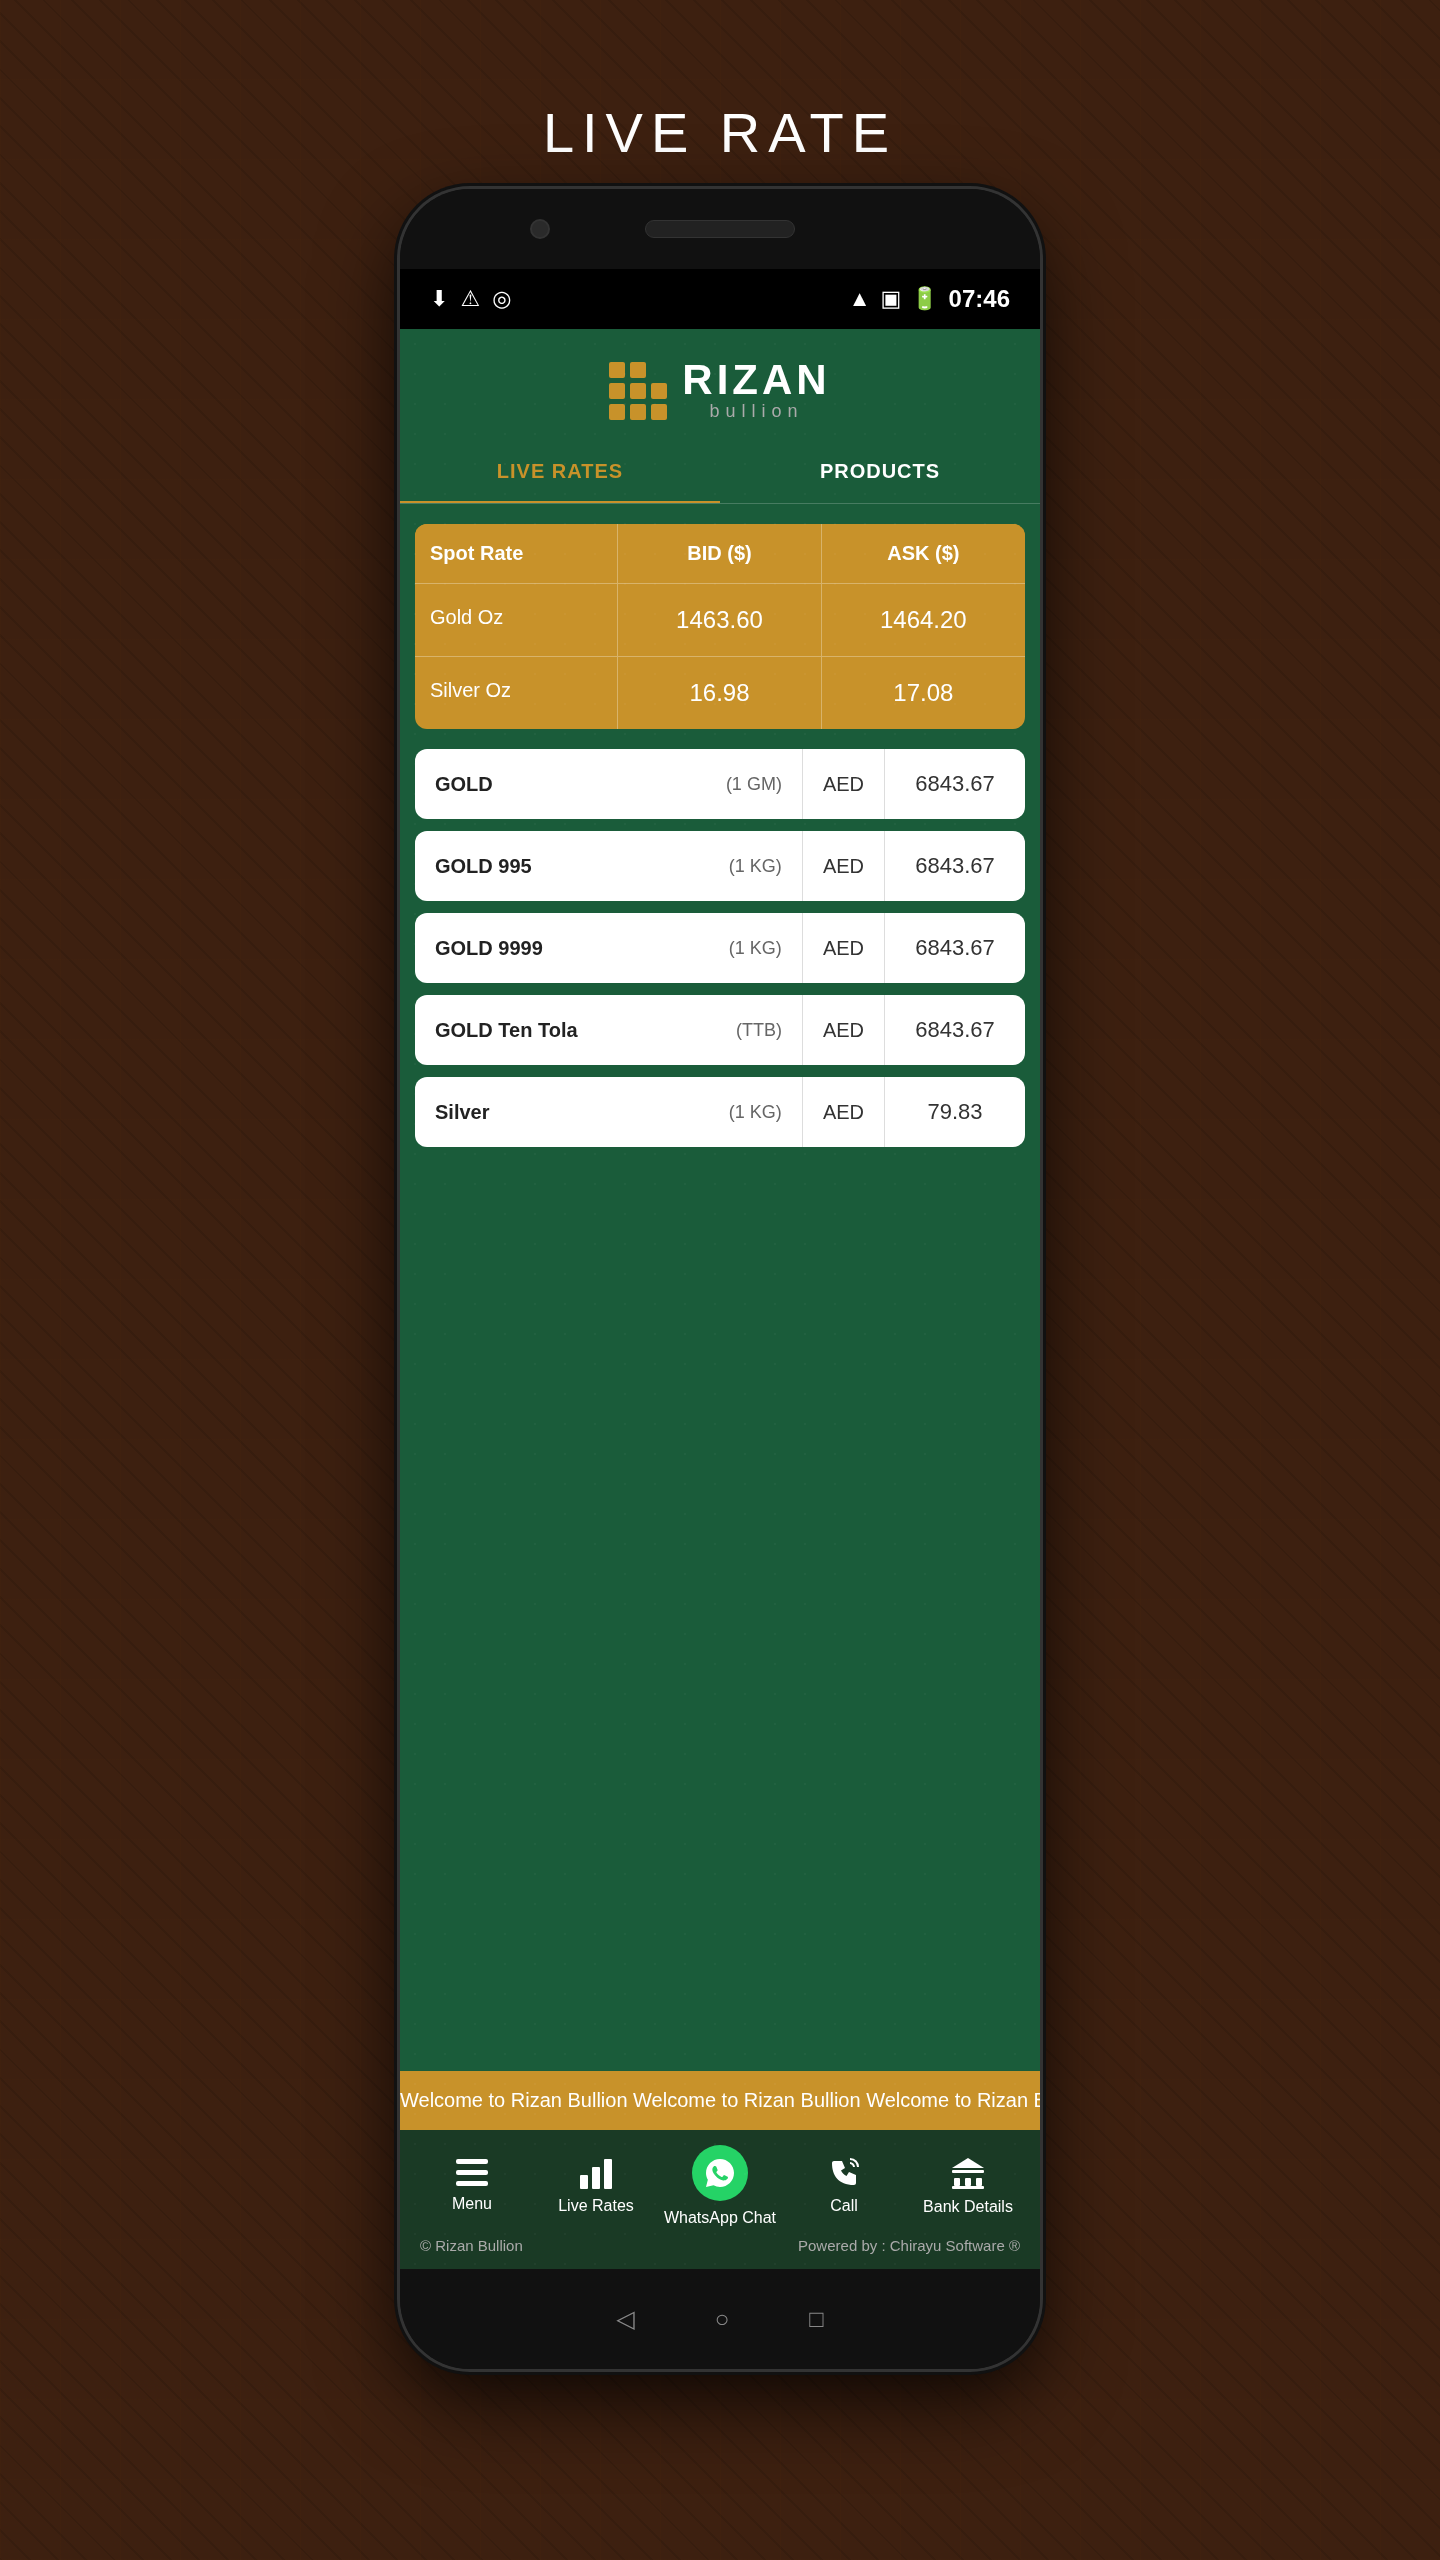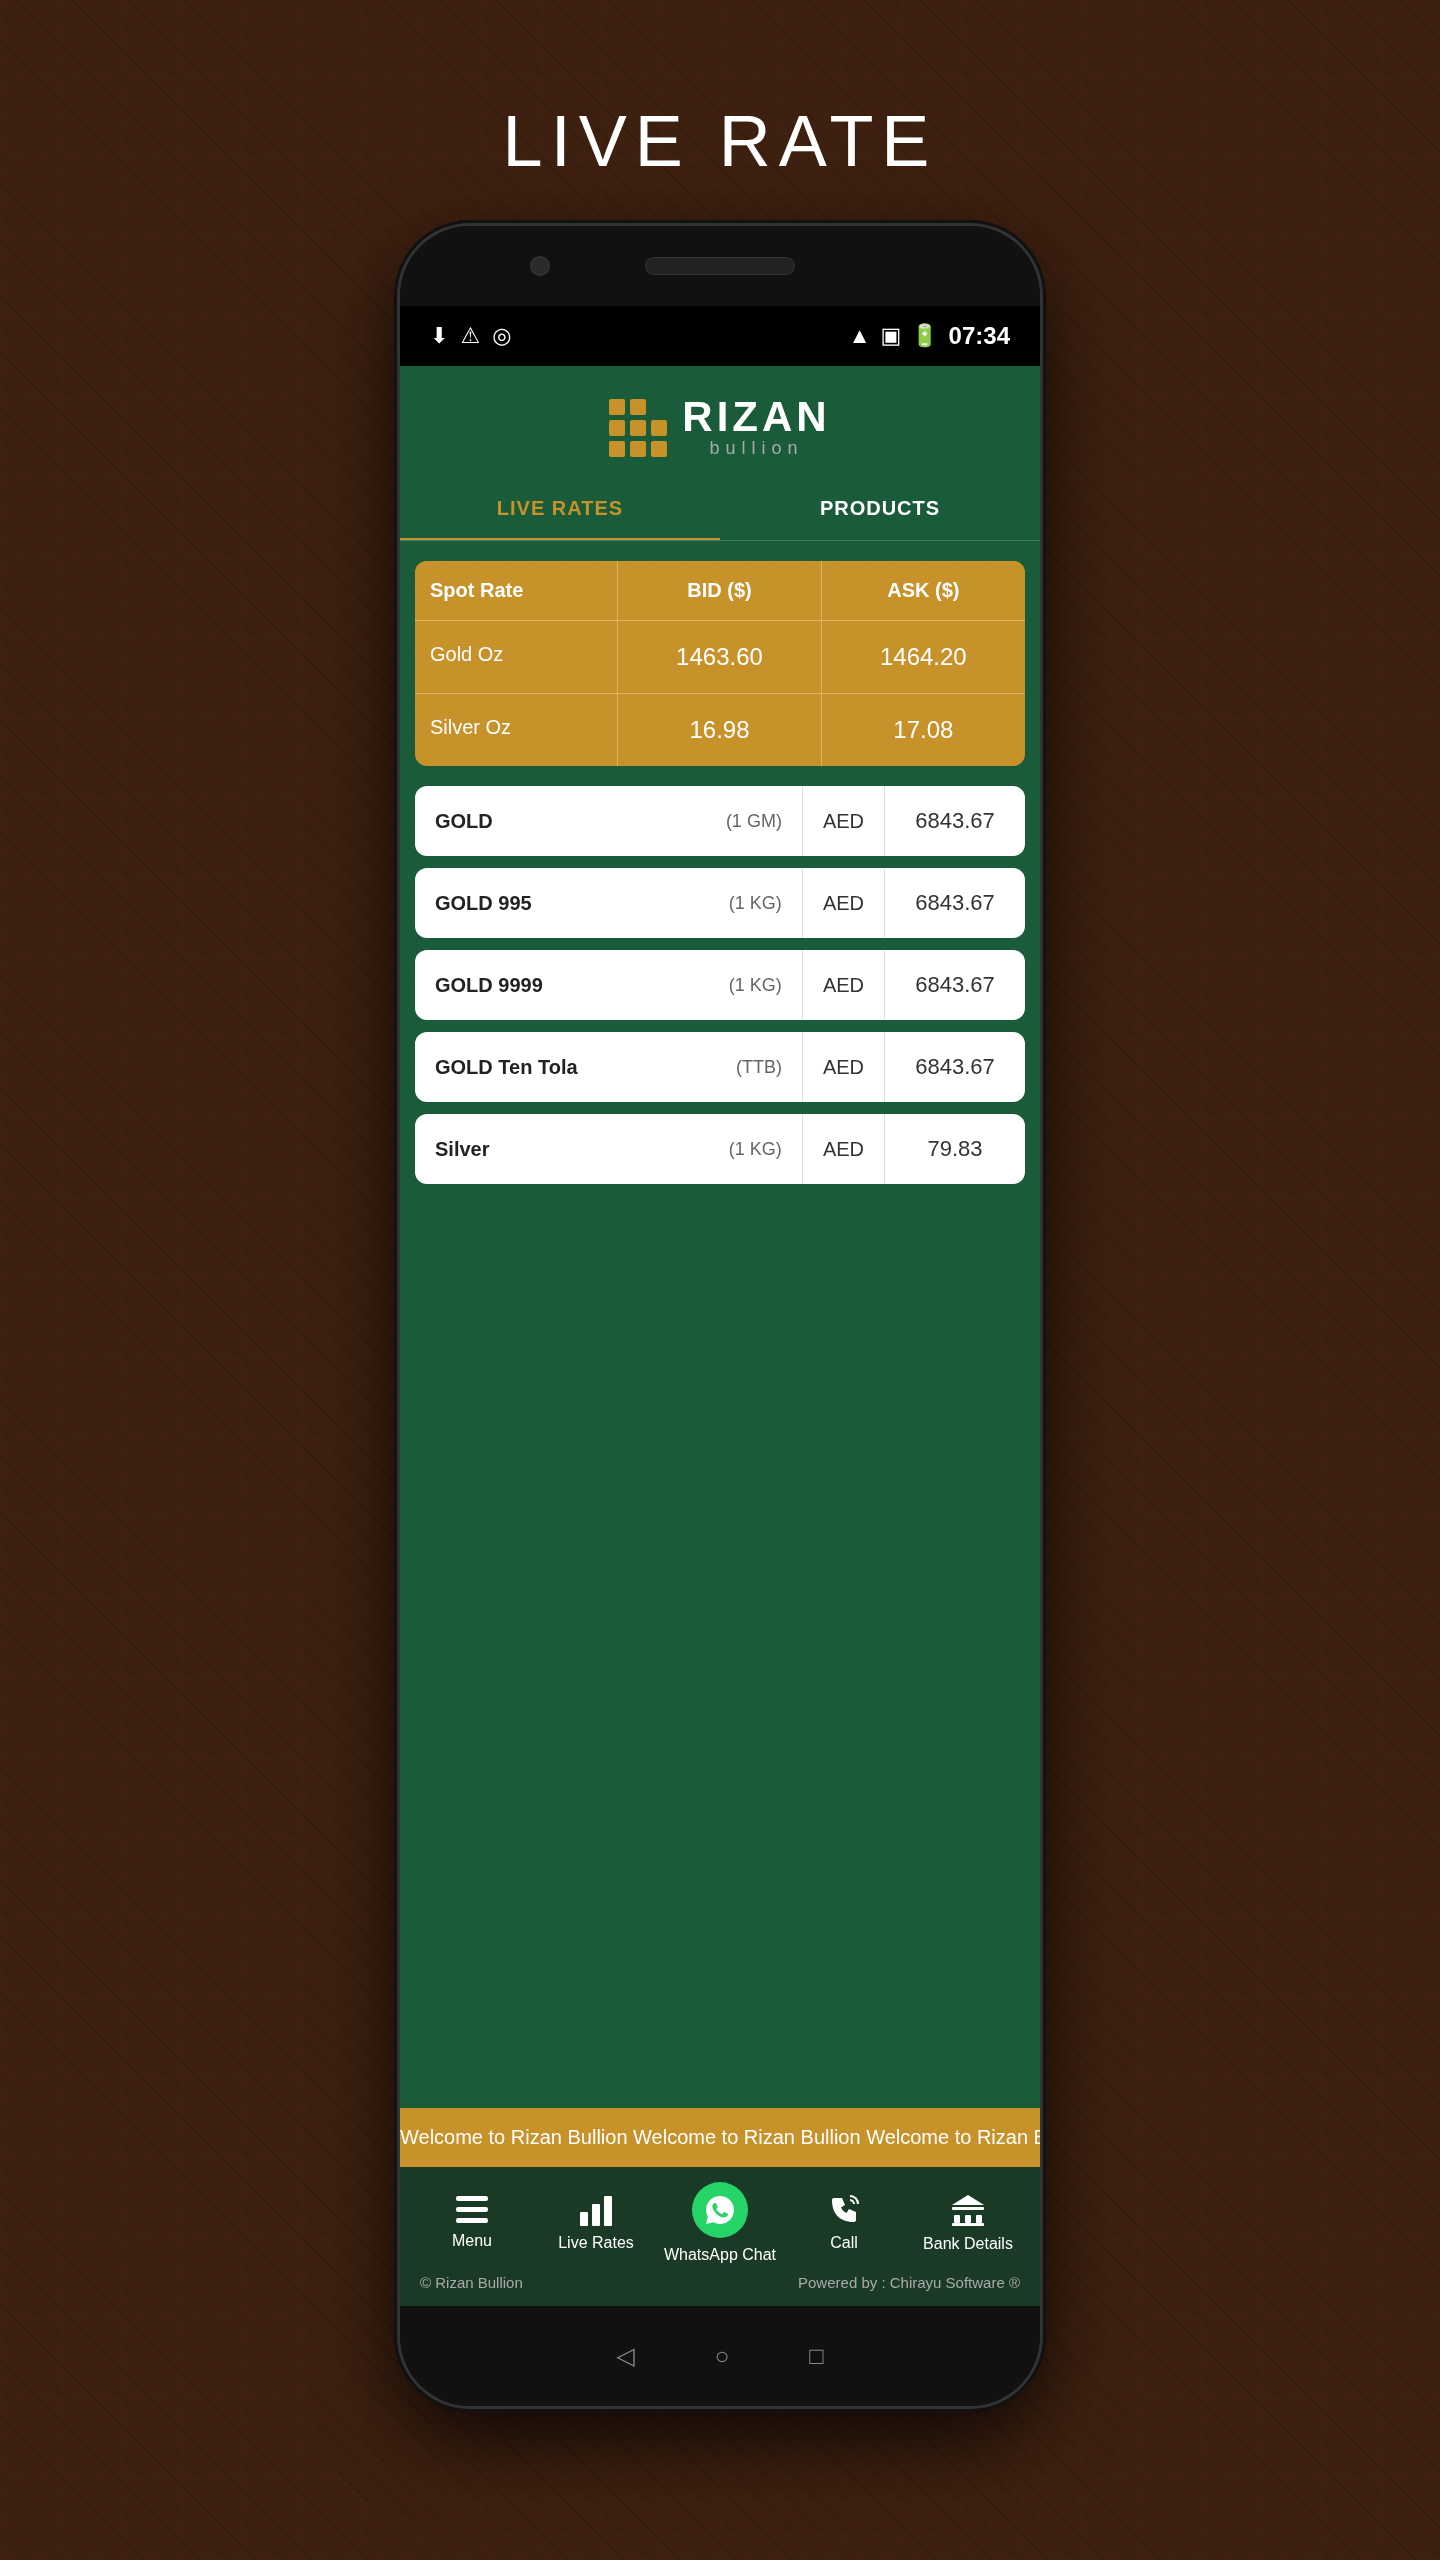--- a/index.html
+++ b/index.html
@@ -29,25 +29,25 @@
       position: absolute;
       top: 0; left: 0; right: 0; bottom: 0;
       background: 
         repeating-linear-gradient(90deg, rgba(80,40,10,0.15) 0px, rgba(80,40,10,0.15) 1px, transparent 1px, transparent 60px),
         repeating-linear-gradient(0deg, rgba(80,40,10,0.08) 0px, rgba(80,40,10,0.08) 1px, transparent 1px, transparent 80px);
       pointer-events: none;
     }
 
     .page-title {
       color: white;
-      font-size: 72px;
+      font-size: 56px;
       font-weight: 300;
       letter-spacing: 8px;
       margin-top: 100px;
-      margin-bottom: 44px;
+      margin-bottom: 24px;
       text-transform: uppercase;
       z-index: 1;
     }
 
     
     .phone-frame {
       width: 640px;
       height: 2180px;
       background: #1a1a1a;
       border-radius: 70px;
@@ -453,21 +453,21 @@
   <div class="status-bar">
     <div class="status-left">
       <span class="status-icon">⬇</span>
       <span class="status-icon">⚠</span>
       <span class="status-icon">◎</span>
     </div>
     <div class="status-right">
       <span class="wifi-icon">▲</span>
       <span class="wifi-icon">▣</span>
       <span class="wifi-icon">🔋</span>
-      <span class="time">07:34</span>
+      <span class="time">07:46</span>
     </div>
   </div>
 
   <div class="app-content">
 
     <div class="app-header">
       <div class="logo-container">
         <div class="logo-grid">
 
           <div class="logo-dot"></div>

